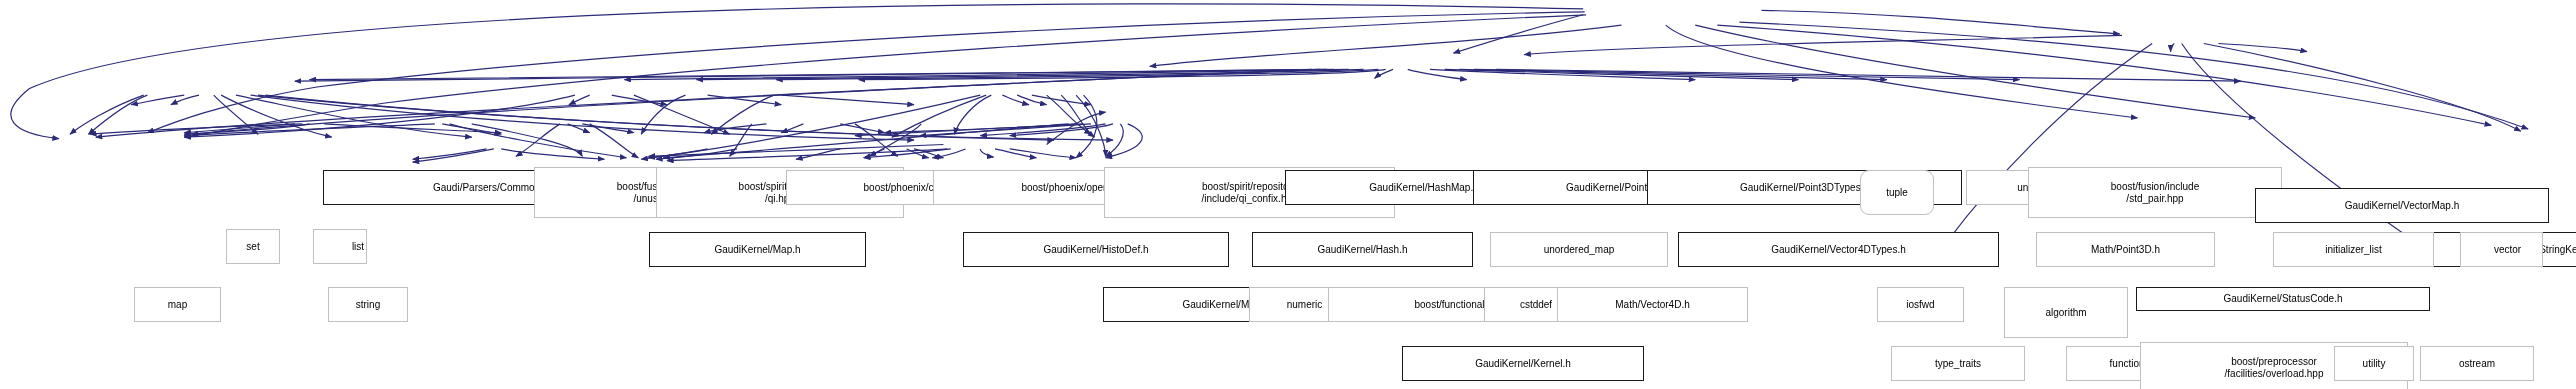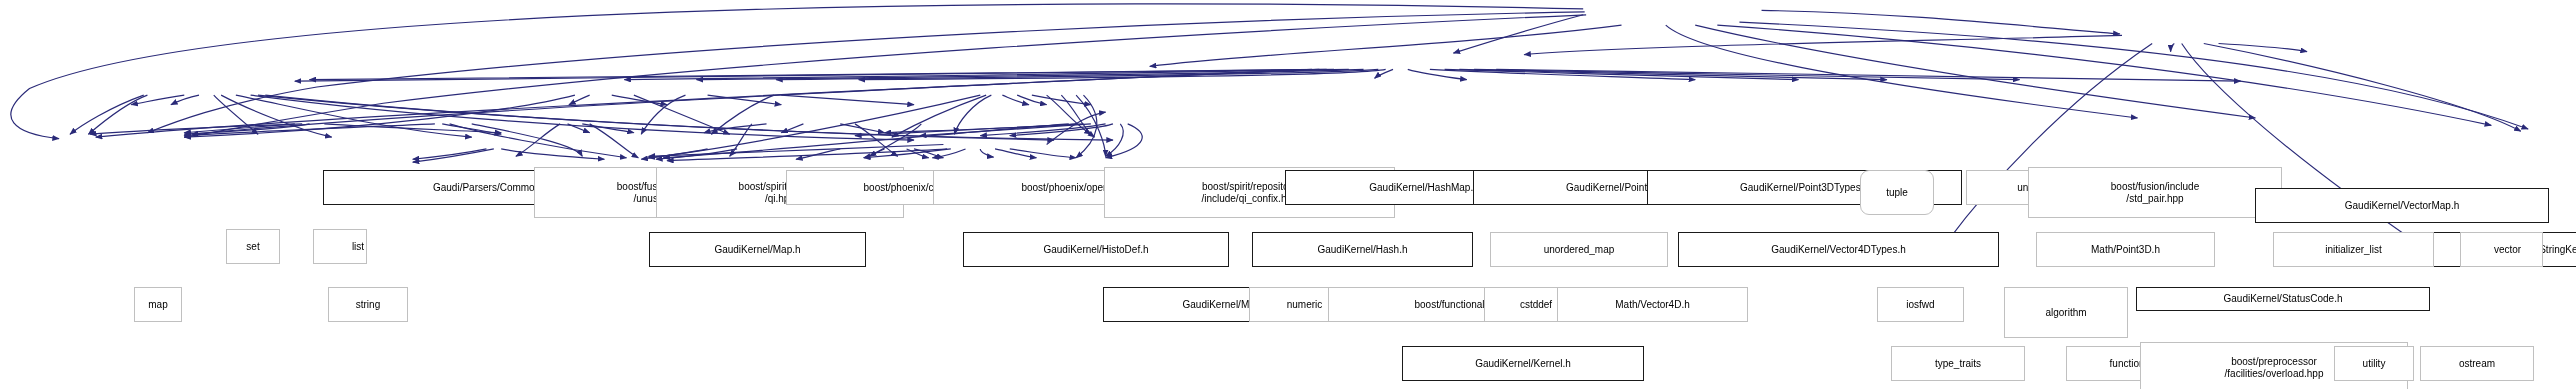--- a/index.html
+++ b/index.html
@@ -167,21 +167,21 @@
     <div class="node n-thin" style="left: 313px; top: 229px; width: 54px; height: 35px; padding-left: 36px;">list</div>
     <div class="node n-bold" style="left: 649px; top: 232px; width: 217px; height: 35px;">GaudiKernel/Map.h</div>
     <div class="node n-bold" style="left: 963px; top: 232px; width: 266px; height: 35px;">GaudiKernel/HistoDef.h</div>
     <div class="node n-bold" style="left: 1252px; top: 232px; width: 221px; height: 35px;">GaudiKernel/Hash.h</div>
     <div class="node n-thin" style="left: 1490px; top: 232px; width: 178px; height: 35px;">unordered_map</div>
     <div class="node n-bold" style="left: 1678px; top: 232px; width: 321px; height: 35px;">GaudiKernel/Vector4DTypes.h</div>
     <div class="node n-thin" style="left: 2036px; top: 232px; width: 179px; height: 35px;">Math/Point3D.h</div>
     <div class="node n-bold" style="left: 2395px; top: 232px; width: 281px; height: 35px;">GaudiKernel/StringKey.h</div>
     <div class="node n-thin" style="left: 2273px; top: 232px; width: 161px; height: 35px;">initializer_list</div>
     <div class="node n-thin" style="left: 2460px; top: 232px; width: 83px; height: 35px; padding-left: 12px;">vector</div>
-    <div class="node n-thin" style="left: 134px; top: 287px; width: 48px; height: 35px;">map</div>
+    <div class="node n-thin" style="left: 134px; top: 287px; width: 87px; height: 35px;">map</div>
     <div class="node n-thin" style="left: 328px; top: 287px; width: 80px; height: 35px;">string</div>
     <div class="node n-bold" style="left: 1103px; top: 287px; width: 268px; height: 35px;">GaudiKernel/MapBase.h</div>
     <div class="node n-thin" style="left: 1249px; top: 287px; width: 111px; height: 35px;">numeric</div>
     <div class="node n-thin" style="left: 1328px; top: 287px; width: 287px; height: 35px;">boost/functional/hash.hpp</div>
     <div class="node n-thin" style="left: 1484px; top: 287px; width: 104px; height: 35px;">cstddef</div>
     <div class="node n-thin" style="left: 1557px; top: 287px; width: 191px; height: 35px;">Math/Vector4D.h</div>
     <div class="node n-thin" style="left: 1877px; top: 287px; width: 87px; height: 35px;">iosfwd</div>
     <div class="node n-thin" style="left: 2004px; top: 287px; width: 124px; height: 51px;">algorithm</div>
     <div class="node n-bold" style="left: 2136px; top: 287px; width: 294px; height: 24px;">GaudiKernel/StatusCode.h</div>
     <div class="node n-bold" style="left: 1402px; top: 346px; width: 242px; height: 35px;">GaudiKernel/Kernel.h</div>

